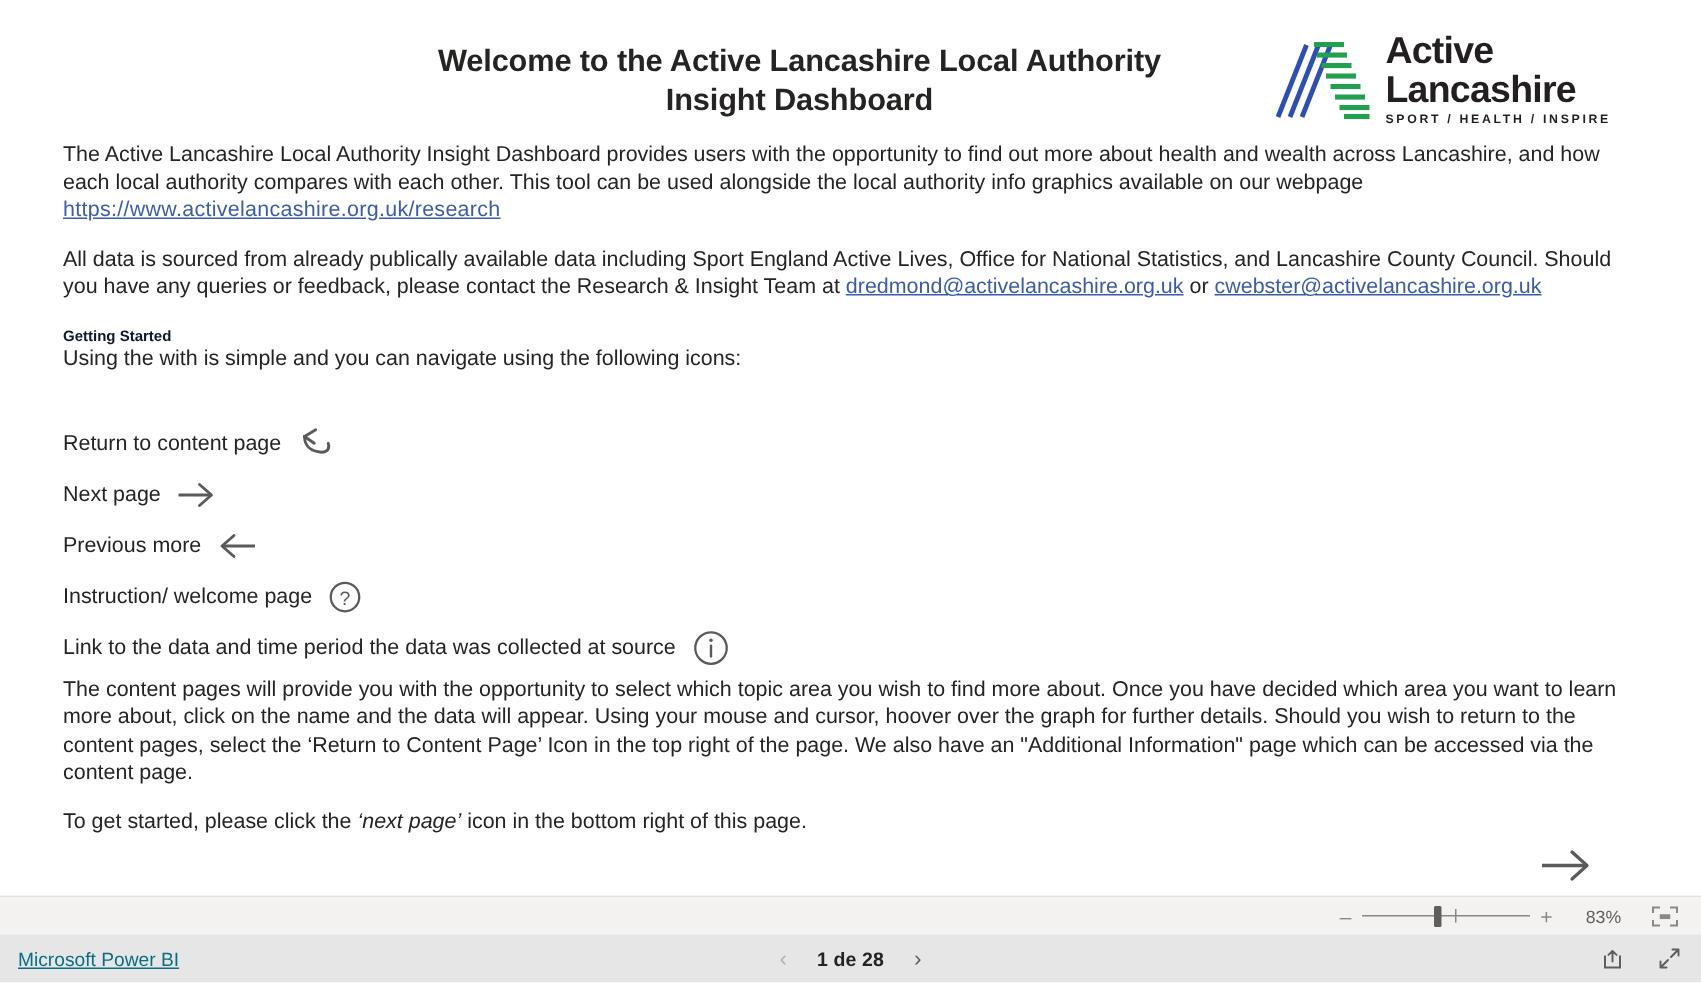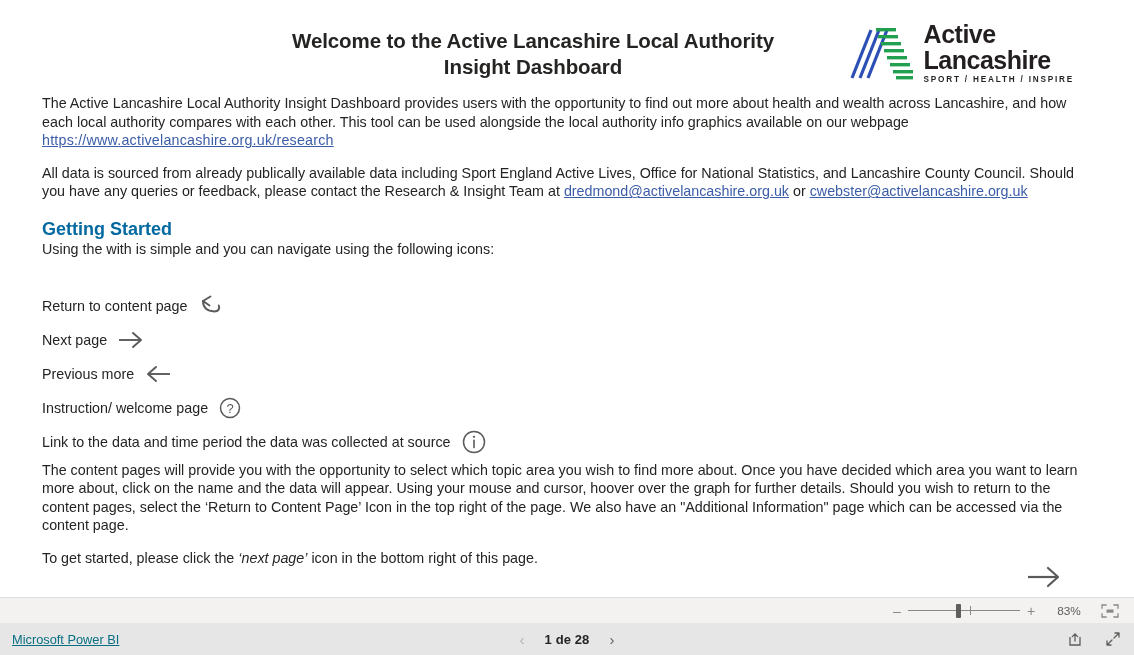--- a/index.html
+++ b/index.html
@@ -86,23 +86,23 @@
     color: #252423;
   }
   .para + .para { margin-top: 14px; }
   a.link {
     color: #3b5ca8;
     text-decoration: underline;
   }
   .link-url { letter-spacing: 0.2px; }
   h2.section {
     margin: 18px 0 0 0;
-    font-size: 18px;
+    font-size: 10px;
     font-weight: bold;
-    color: #0369a1;
+    color: #0f172a;
   }
   .lead { margin-top: 17px; }
 
   
   .legend { margin-top: 32px; }
   .legend-row {
     display: flex;
     align-items: center;
     height: 30px;
     margin-bottom: 4px;

